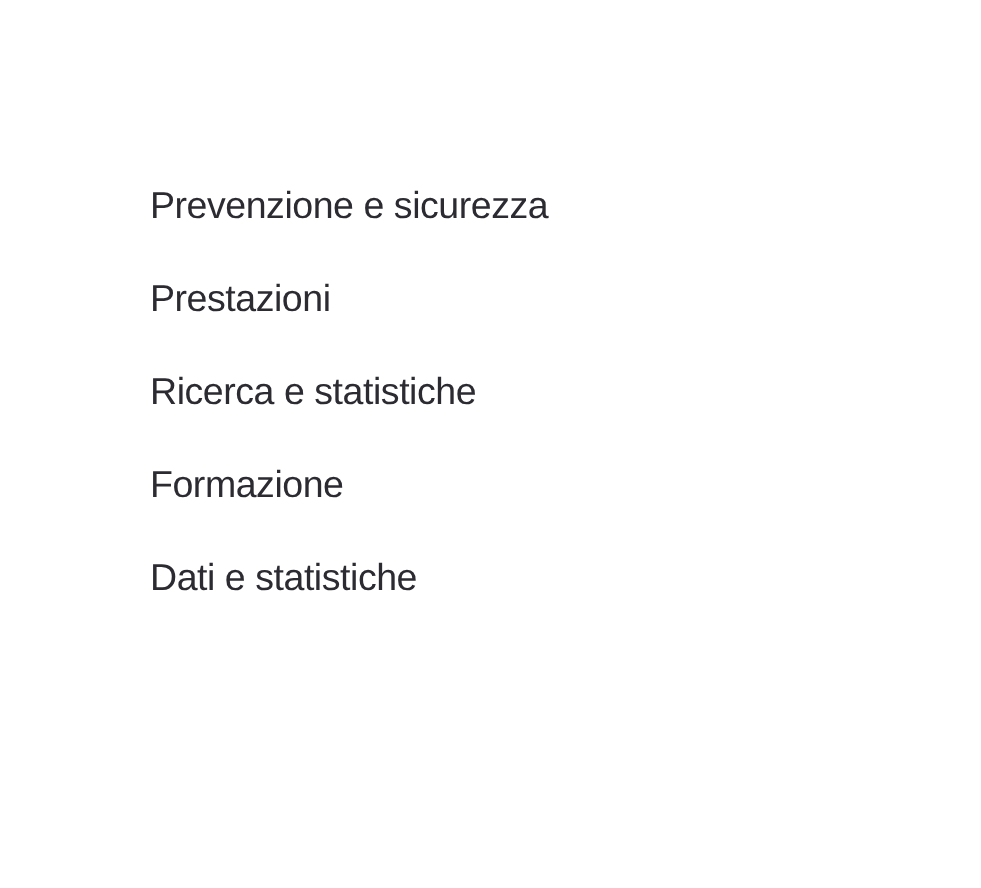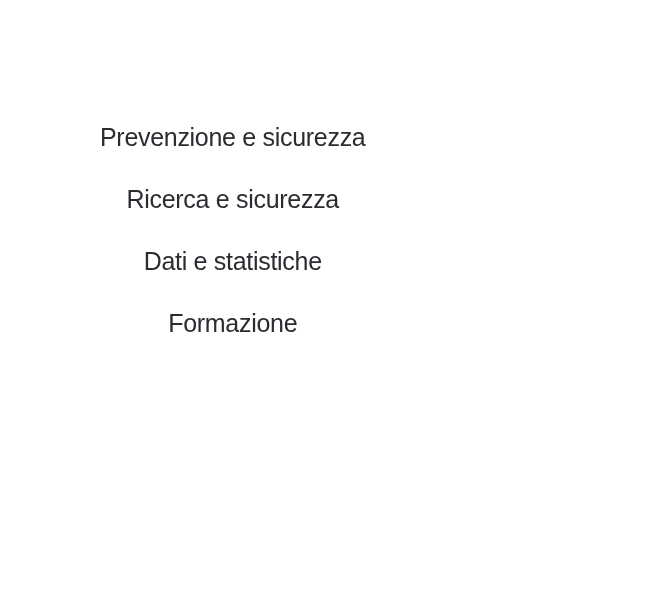--- a/index.html
+++ b/index.html
@@ -21,21 +21,20 @@
   }
   nav.side-menu ul {
     list-style: none;
     margin: 0;
     padding: 0;
   }
   nav.side-menu li {
     height: 62px;
     display: flex;
     align-items: center;
-    justify-content: center;
   }
   nav.side-menu a {
     display: inline-block;
     position: relative;
     font-size: 25px;
     line-height: 1;
     letter-spacing: -0.3px;
     font-weight: 400;
     color: var(--text-color, #2b2b31);
     text-decoration: none;
@@ -58,22 +57,25 @@
 </style>
 </head>
 <body style="background: rgb(255, 255, 255); --text-color: #2b2b31; --accent-color: #26696e;">
 
 <nav class="side-menu">
   <ul>
       <li>
         <a href="#">Prevenzione e sicurezza</a>
       </li>
       <li>
-        <a href="#">Ricerca e sicurezza</a>
+        <a href="#">Prestazioni</a>
+      </li>
+      <li>
+        <a href="#">Ricerca e statistiche</a>
+      </li>
+      <li>
+        <a href="#">Formazione</a>
       </li>
       <li>
         <a href="#">Dati e statistiche</a>
-      </li>
-      <li>
-        <a href="#">Formazione</a>
       </li>
     </ul>
 </nav>
 
 </body></html>

